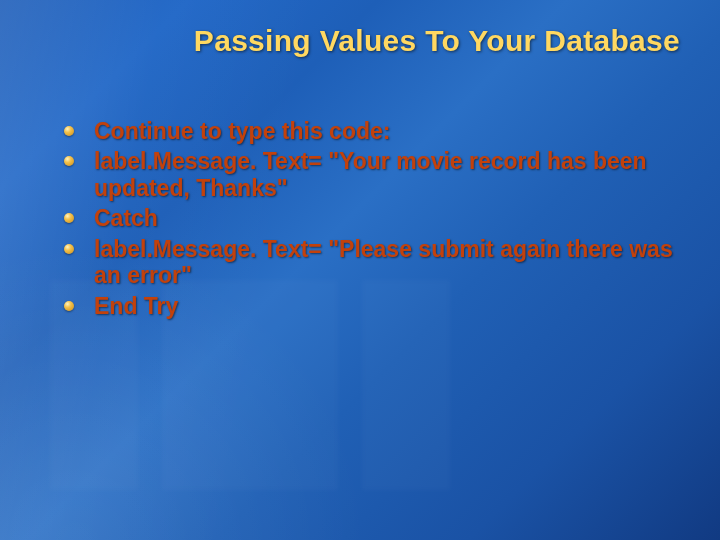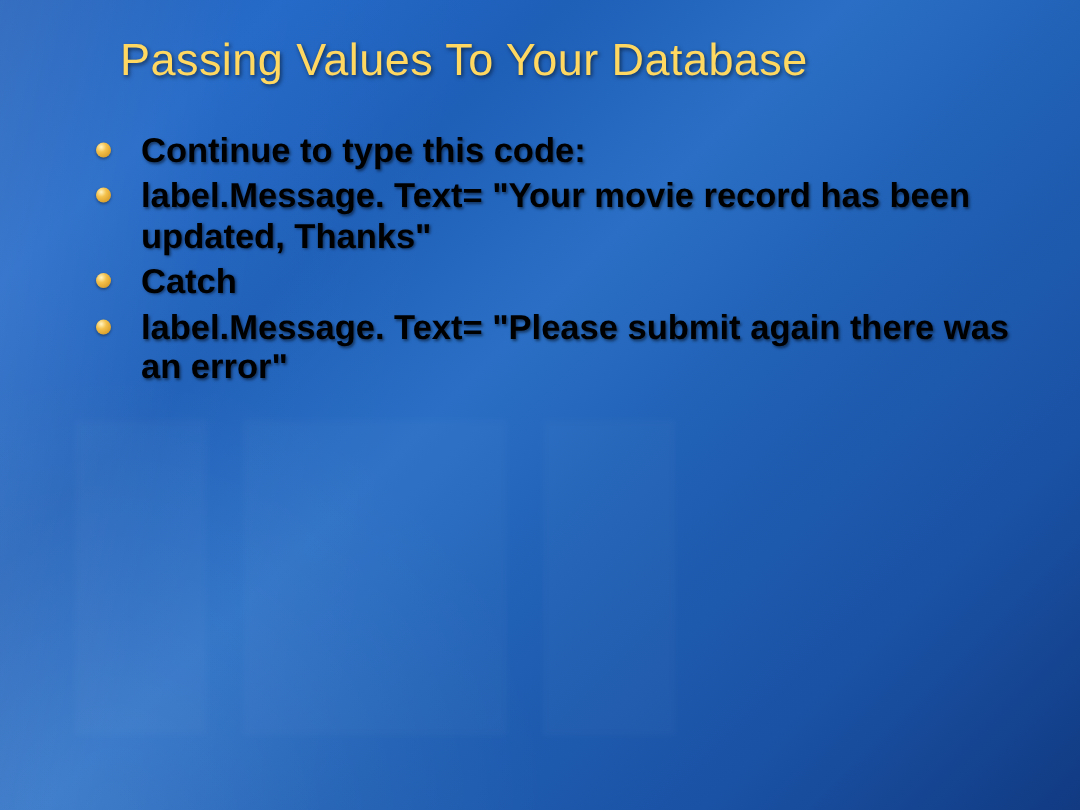--- a/index.html
+++ b/index.html
@@ -50,42 +50,42 @@
     .slide {
       position: relative;
       width: 100%;
       height: 100%;
       padding: 24px 40px 30px 40px;
       color: #fff;
       z-index: 1;
     }
     .title {
       font-size: 30px;
-      font-weight: normal;
+      font-weight: bold;
       color: #ffd861;
-      text-align: left;
-      margin-bottom: 29px;
+      text-align: right;
+      margin-bottom: 60px;
       margin-left: 40px;
       text-shadow: 1px 1px 3px rgba(0,0,0,0.55);
       letter-spacing: 0.3px;
     }
     .content {
       padding-left: 18px;
     }
     ul.bullets {
       list-style: none;
     }
     ul.bullets li {
       position: relative;
       padding-left: 36px;
       font-size: 23px;
       font-weight: bold;
       line-height: 1.15;
       margin-bottom: 4px;
-      color: #000000;
+      color: #c2410c;
       text-shadow: 1px 1px 2px rgba(0,0,0,0.5);
     }
     ul.bullets li::before {
       content: "";
       position: absolute;
       left: 6px;
       top: 8px;
       width: 10px;
       height: 10px;
       border-radius: 50%;
@@ -97,15 +97,16 @@
 <body>
 
 <div class="slide">
   <h1 class="title">Passing Values To Your Database</h1>
   <div class="content">
     <ul class="bullets">
       <li>Continue to type this code:</li>
       <li>label.Message. Text= "Your movie record has been updated, Thanks"</li>
       <li>Catch</li>
       <li>label.Message. Text= "Please submit again there was an error"</li>
+      <li>End Try</li>
     </ul>
   </div>
 </div>
 
 </body></html>

